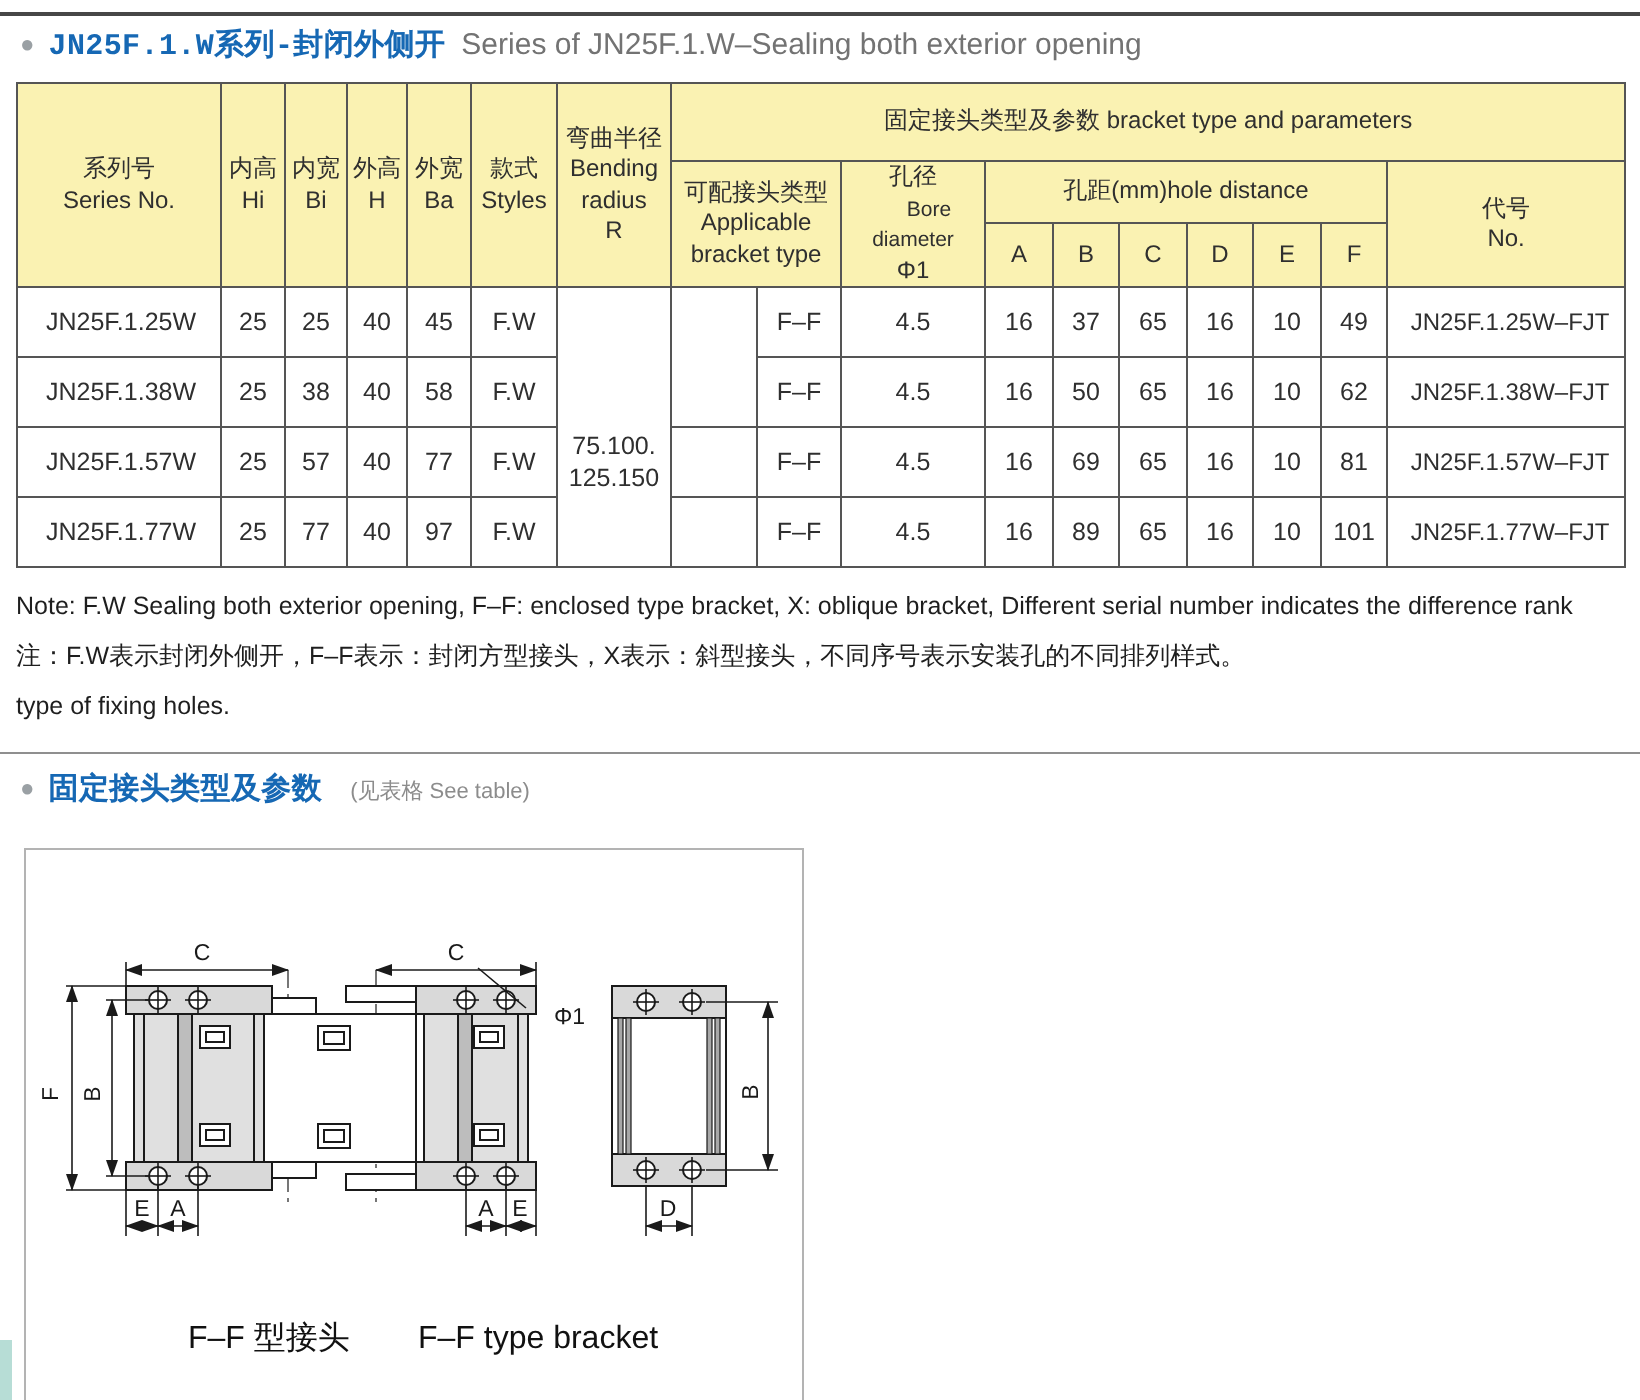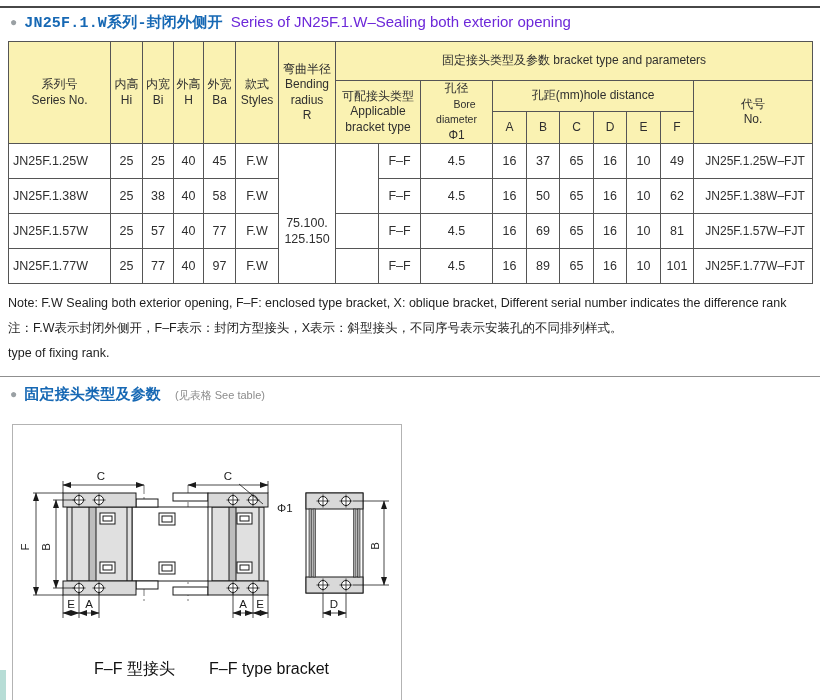--- a/index.html
+++ b/index.html
@@ -6,32 +6,32 @@
   body{
     width:820px;height:700px;position:relative;overflow:hidden;
     background:#ffffff;font-family:"Liberation Sans",sans-serif;color:#2f2f2f;
   }
   .topline{position:absolute;left:0;top:6px;width:820px;height:2px;background:#474747;}
   .sec-head{position:absolute;left:10px;display:flex;align-items:baseline;white-space:nowrap;}
   .sec1{top:13px;}
   .sec2{top:385px;}
   .bullet{color:#9aa0a4;font-size:12px;margin-right:7px;transform:translateY(-1px);}
   .t-zh{color:#1668b4;font-weight:bold;font-size:15px;letter-spacing:0.2px;font-family:Liberation Mono, monospace;}
-  .t-en{color:#6d28d9;font-size:15px;margin-left:8px;}
+  .t-en{color:#737373;font-size:15px;margin-left:8px;}
   .t-aside{color:#8c8c8c;font-size:11px;margin-left:14px;}
 
   .spec-wrap{position:absolute;left:8px;top:41px;}
   table{border-collapse:collapse;table-layout:fixed;width:804px;}
   td{border:1px solid #555;text-align:center;padding:0;font-size:12px;line-height:1.3;color:#2f2f2f;vertical-align:middle;overflow:hidden;}
   thead td{background:#faf2b2;}
   .hr1 td{height:38px;}
   .hr2 td{height:30px;}
   .hr3 td{height:31px;}
   tbody td{height:34px;background:#fff;font-size:12.5px;}
-  td.c-series{text-align:left;padding-left:4px;}
+  td.c-series{text-align:left;padding-left:14px;}
   td.c-no{text-align:center;padding-left:4px;font-size:12px;}
   td.c-radius{padding-top:34px;vertical-align:middle;}
   .small{font-size:10.5px;margin-left:16px;}
 
   .notes{position:absolute;left:8px;top:291px;width:810px;font-size:12.5px;color:#1e1e1e;line-height:25px;white-space:nowrap;}
   .divider{position:absolute;left:0;top:376px;width:820px;height:1px;background:#8f8f8f;}
 
   .draw-box{position:absolute;left:12px;top:424px;width:388px;height:290px;border:1px solid #b3b3b3;background:#fff;}
   .teal-strip{position:absolute;left:0;top:670px;width:6px;height:30px;background:#b7ddd6;}
 
@@ -169,21 +169,21 @@
       <td>101</td>
       <td class="c-no">JN25F.1.77W–FJT</td>
     </tr>
   </tbody>
 </table>
 </div>
 
 <div class="notes">
   <div>Note: F.W Sealing both exterior opening, F–F: enclosed type bracket, X: oblique bracket, Different serial number indicates the difference rank</div>
   <div>注：F.W表示封闭外侧开，F–F表示：封闭方型接头，X表示：斜型接头，不同序号表示安装孔的不同排列样式。</div>
-  <div>type of fixing rank.</div>
+  <div>type of fixing holes.</div>
 </div>
 
 <div class="divider"></div>
 
 <div class="sec-head sec2">
   <span class="bullet">●</span>
   <span class="t-zh">固定接头类型及参数</span>
   <span class="t-aside">(见表格 See table)</span>
 </div>
 

